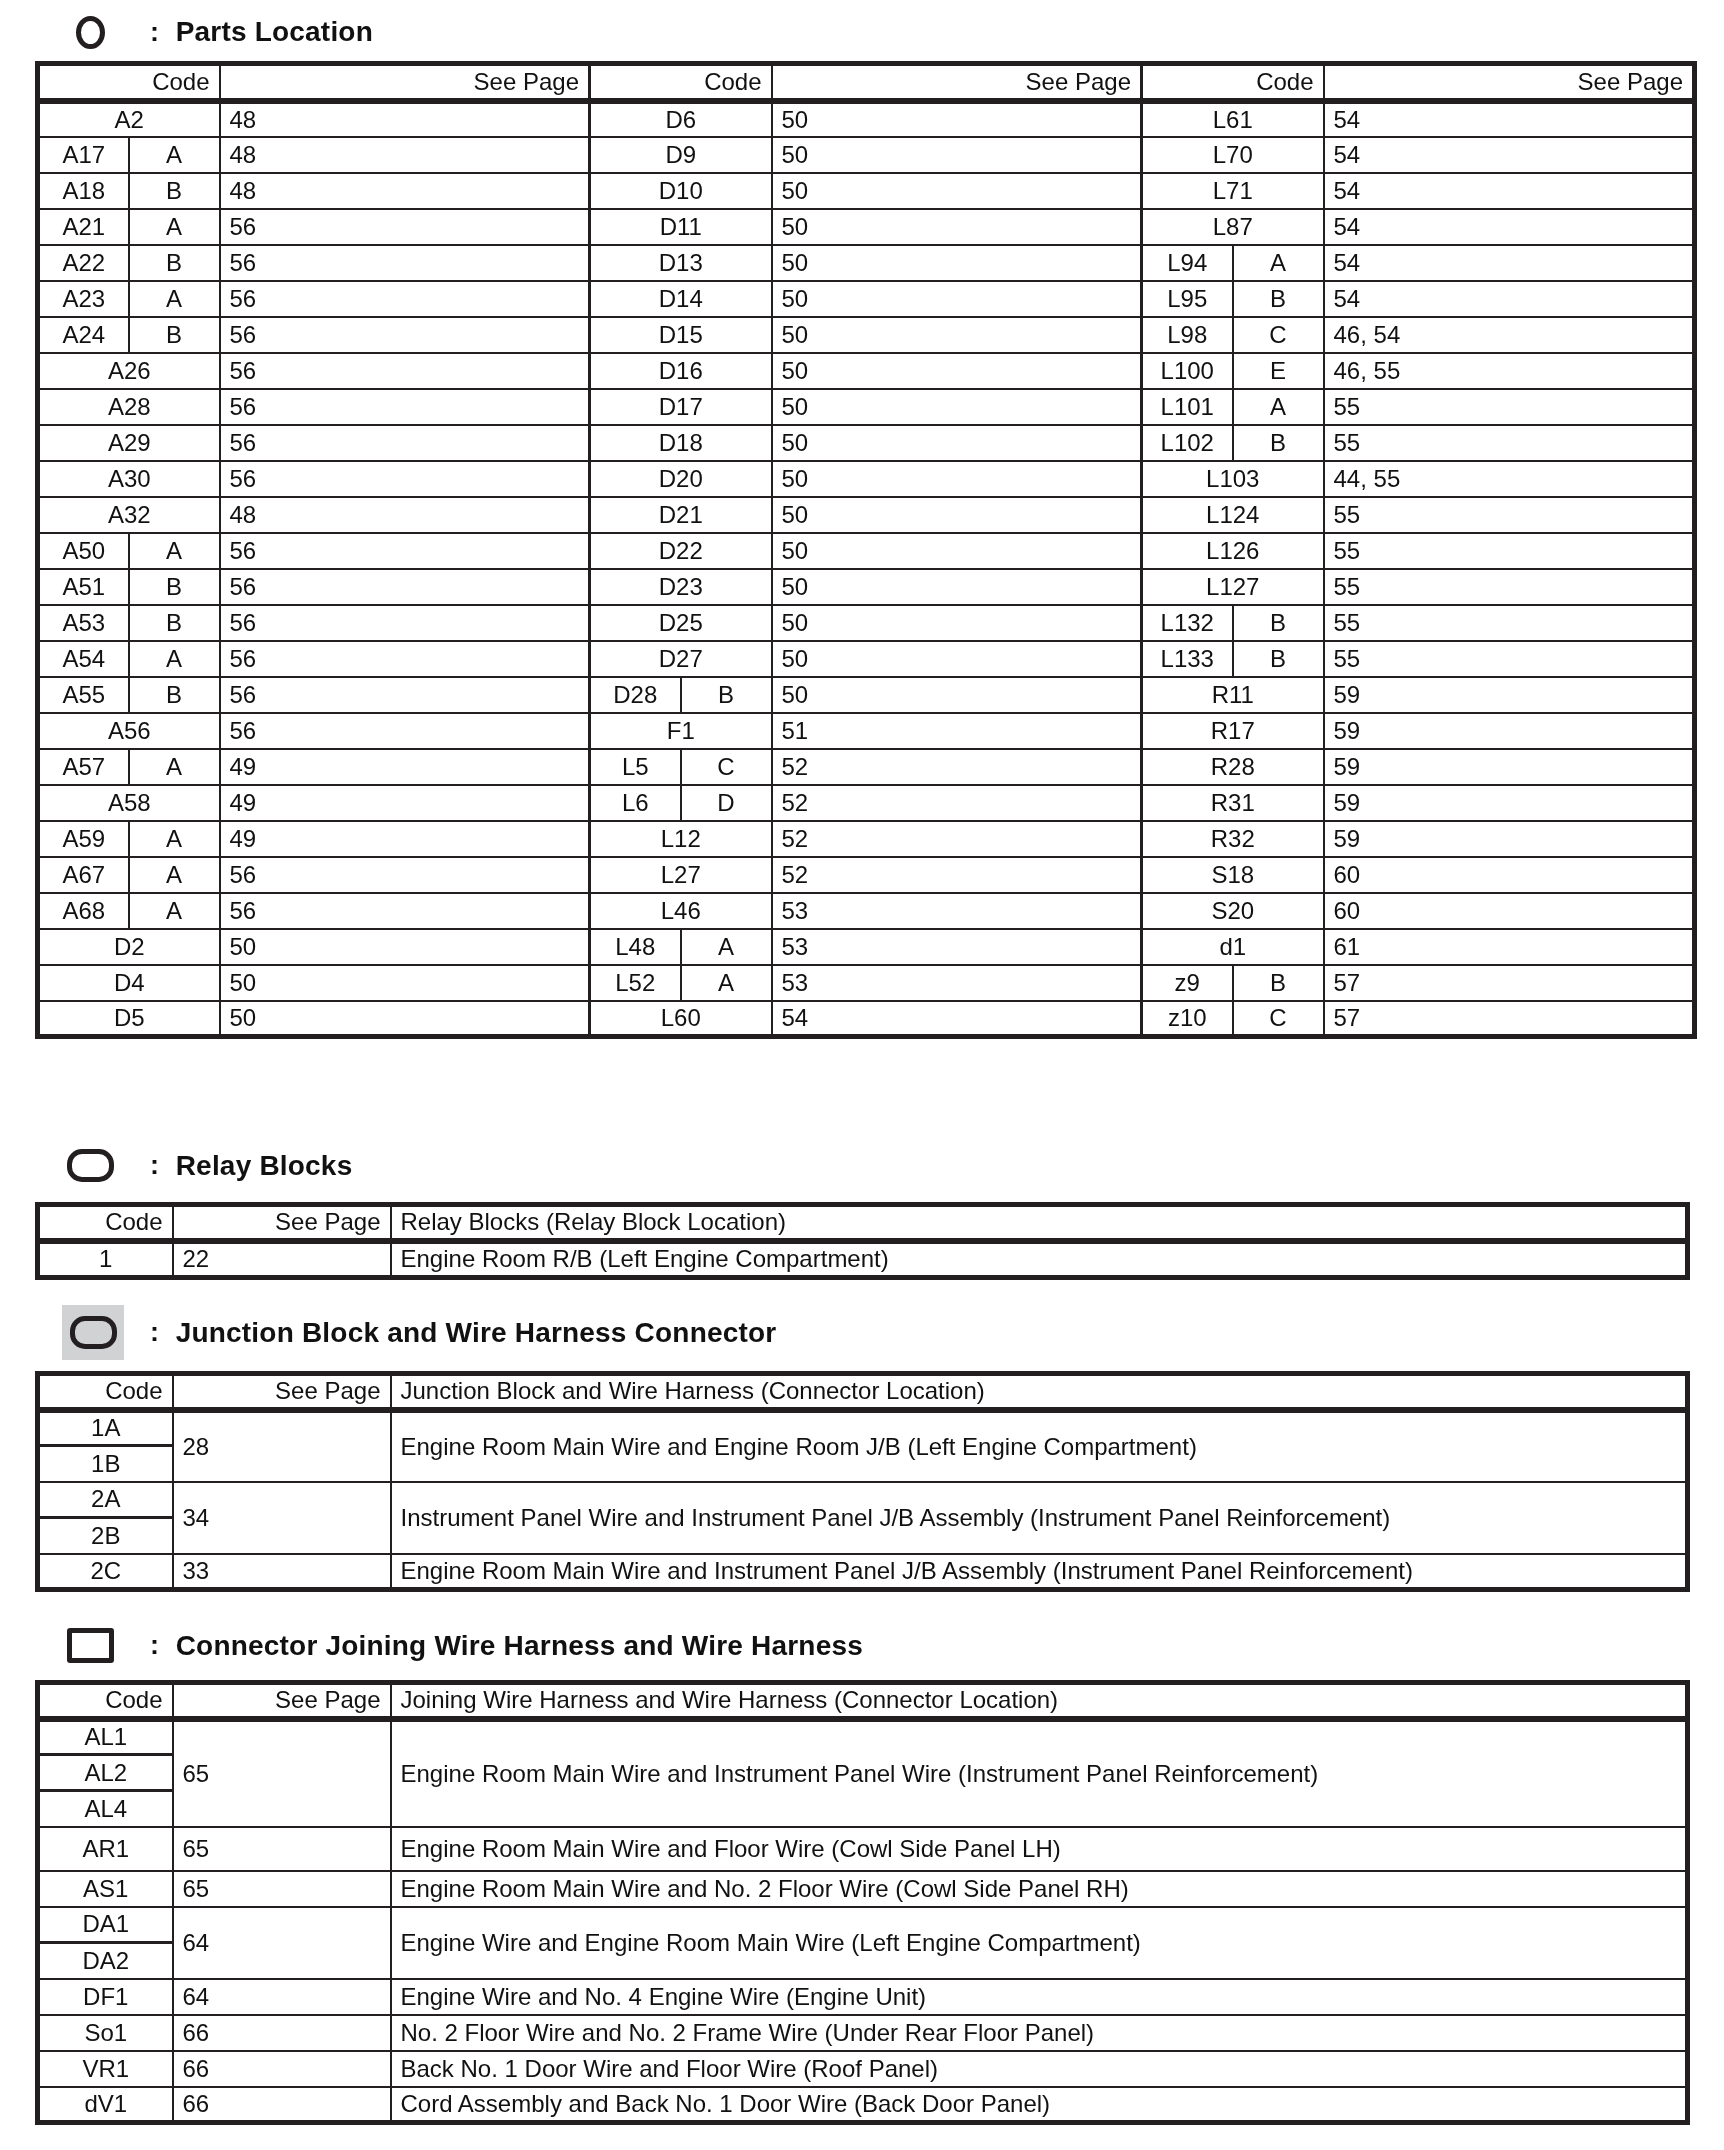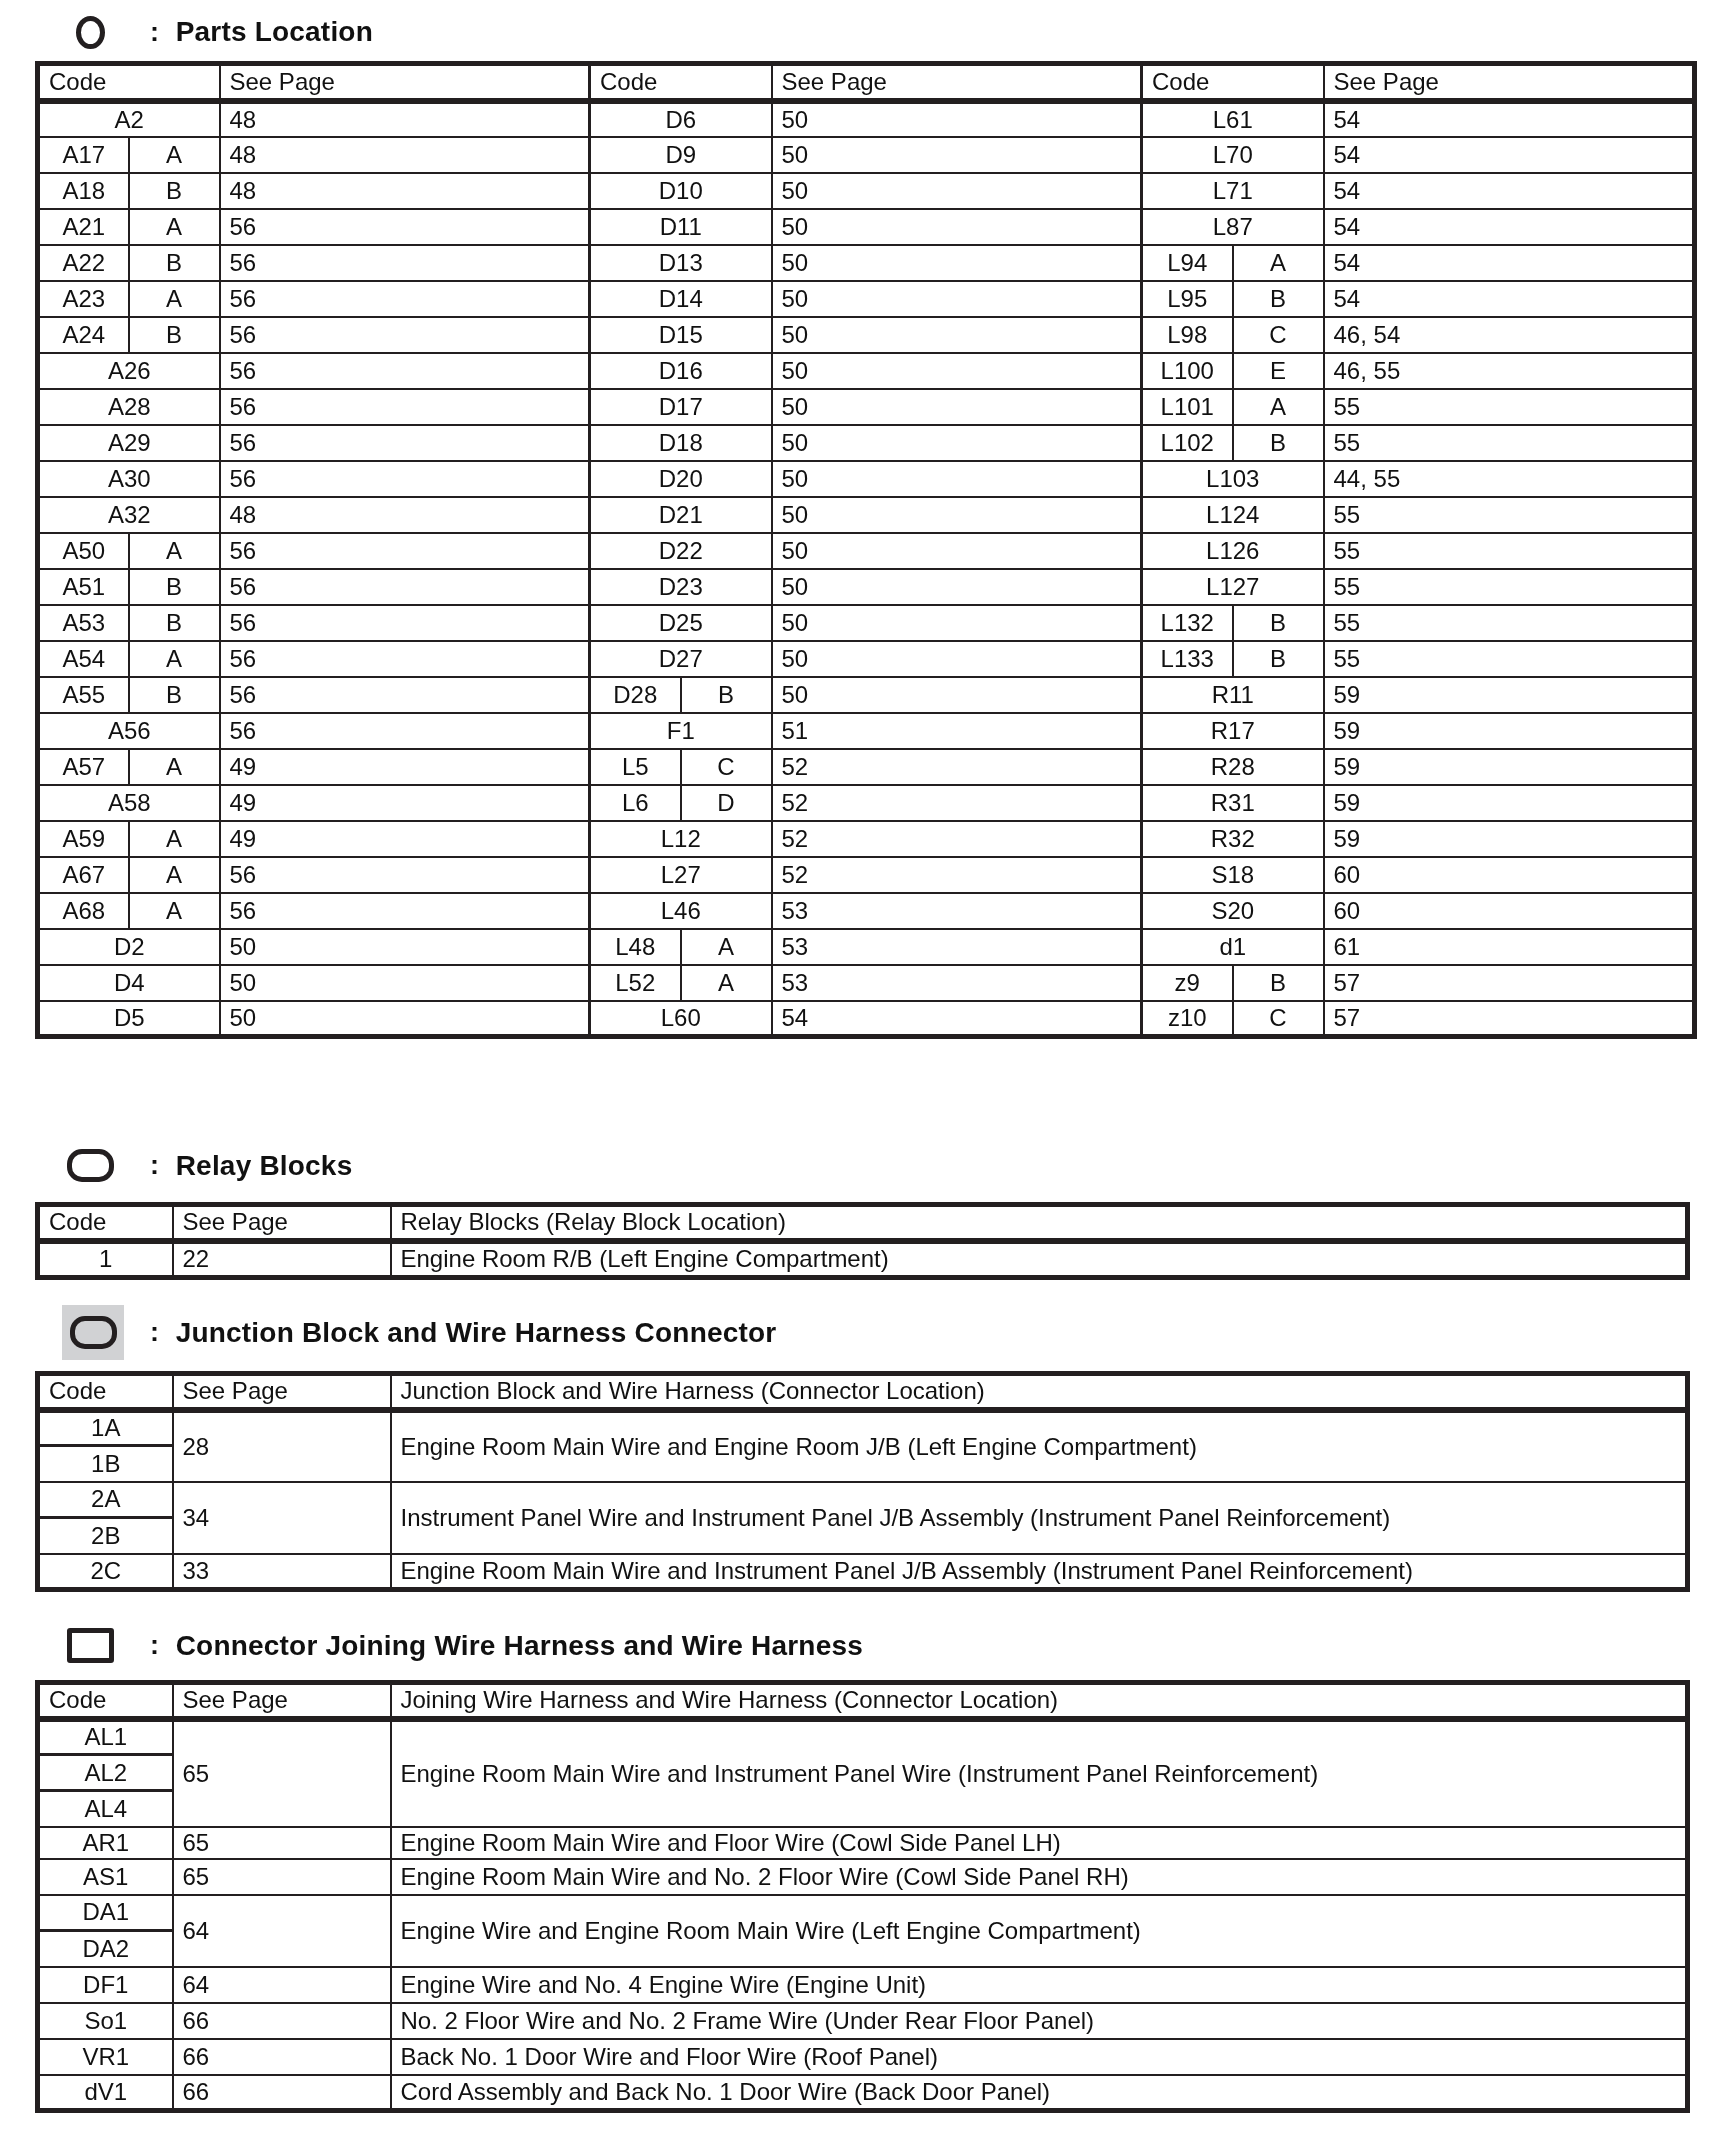--- a/index.html
+++ b/index.html
@@ -18,21 +18,21 @@
   .ico-relay { width: 47px; height: 33px; border: 5.3px solid #231f20; border-radius: 15px; box-sizing: border-box; }
   .ico-jb-bg { width: 62px; height: 55px; background: #d1d2d4; display: flex; align-items: center; justify-content: center; }
   .ico-jb { width: 47px; height: 33px; border: 5.3px solid #231f20; border-radius: 15px; box-sizing: border-box; }
   .ico-conn { width: 47px; height: 35px; border: 5.3px solid #231f20; border-radius: 3px; box-sizing: border-box; }
 
   table { border-collapse: collapse; position: absolute; table-layout: fixed; }
   td, th {
     border: 2.3px solid #231f20; font-weight: normal; font-size: 24px;
     padding: 0 9px; white-space: nowrap; overflow: hidden; box-sizing: border-box;
   }
-  th { text-align: left; }
+  th { text-align: right; }
   tr.hdr th { border-bottom-width: 6px; }
   .c { text-align: center; }
   .l { text-align: left; }
   table.thick { border: 5.3px solid #231f20; }
   td.grp { border-right-width: 3.8px; }
   th.grp { border-right-width: 3.8px; }
 </style>
 </head>
 <body>
 
@@ -412,21 +412,21 @@
         <td class="c" style="border-bottom-width: 3.8px;">AL1</td>
         <td class="l" rowspan="3">65</td>
         <td class="l" rowspan="3">Engine Room Main Wire and Instrument Panel Wire (Instrument Panel Reinforcement)</td>
       </tr>
       <tr style="height: 36px;">
         <td class="c" style="border-bottom-width: 3.8px;">AL2</td>
       </tr>
       <tr style="height: 36px;">
         <td class="c">AL4</td>
       </tr>
-      <tr style="height: 32px;">
+      <tr style="height: 44px;">
         <td class="c">AR1</td>
         <td class="l" rowspan="1">65</td>
         <td class="l" rowspan="1">Engine Room Main Wire and Floor Wire (Cowl Side Panel LH)</td>
       </tr>
       <tr style="height: 36px;">
         <td class="c">AS1</td>
         <td class="l" rowspan="1">65</td>
         <td class="l" rowspan="1">Engine Room Main Wire and No. 2 Floor Wire (Cowl Side Panel RH)</td>
       </tr>
       <tr style="height: 36px;">

